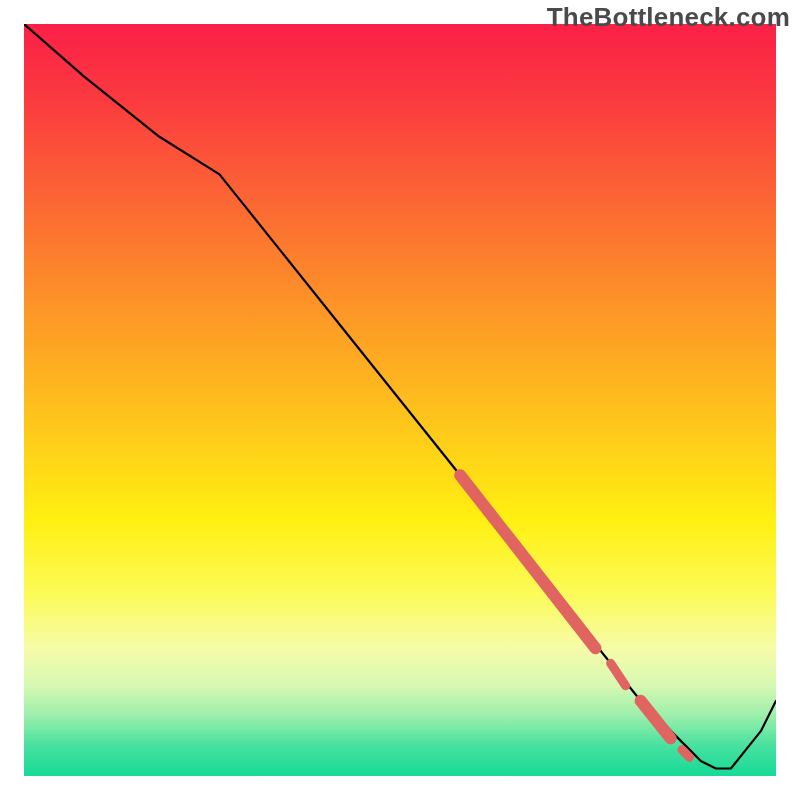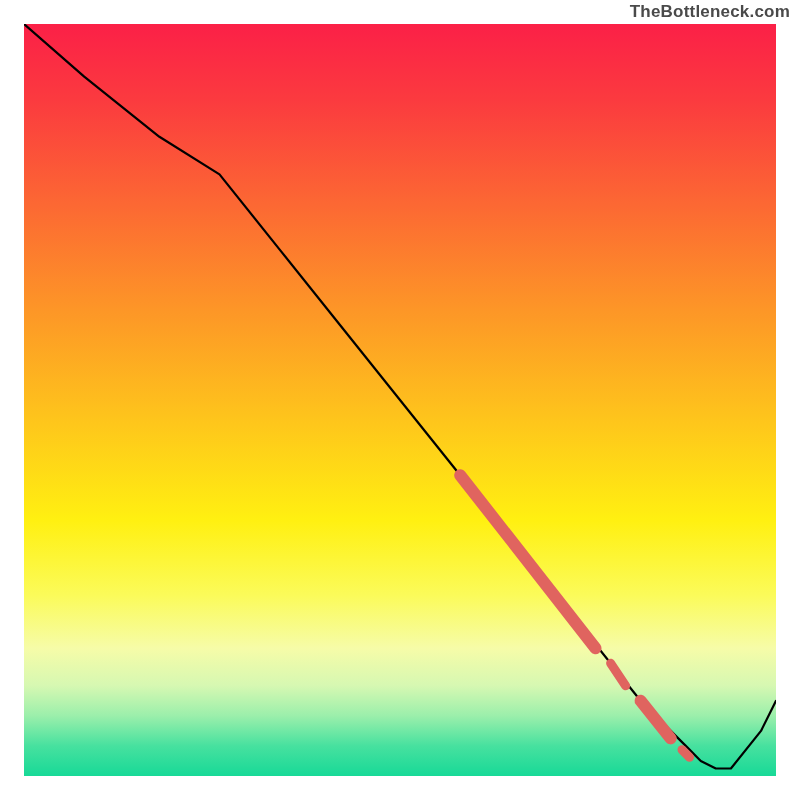--- a/index.html
+++ b/index.html
@@ -13,21 +13,21 @@
   .chart-container {
     position: relative;
     width: 800px;
     height: 800px;
   }
   .watermark {
     position: absolute;
     top: 2px;
     right: 10px;
     color: #4a4a4a;
-    font-size: 17px;
+    font-size: 26px;
     font-weight: 600;
     z-index: 10;
     letter-spacing: 0.2px;
   }
   .plot-area {
     position: absolute;
     left: 24px;
     top: 24px;
     width: 752px;
     height: 752px;

